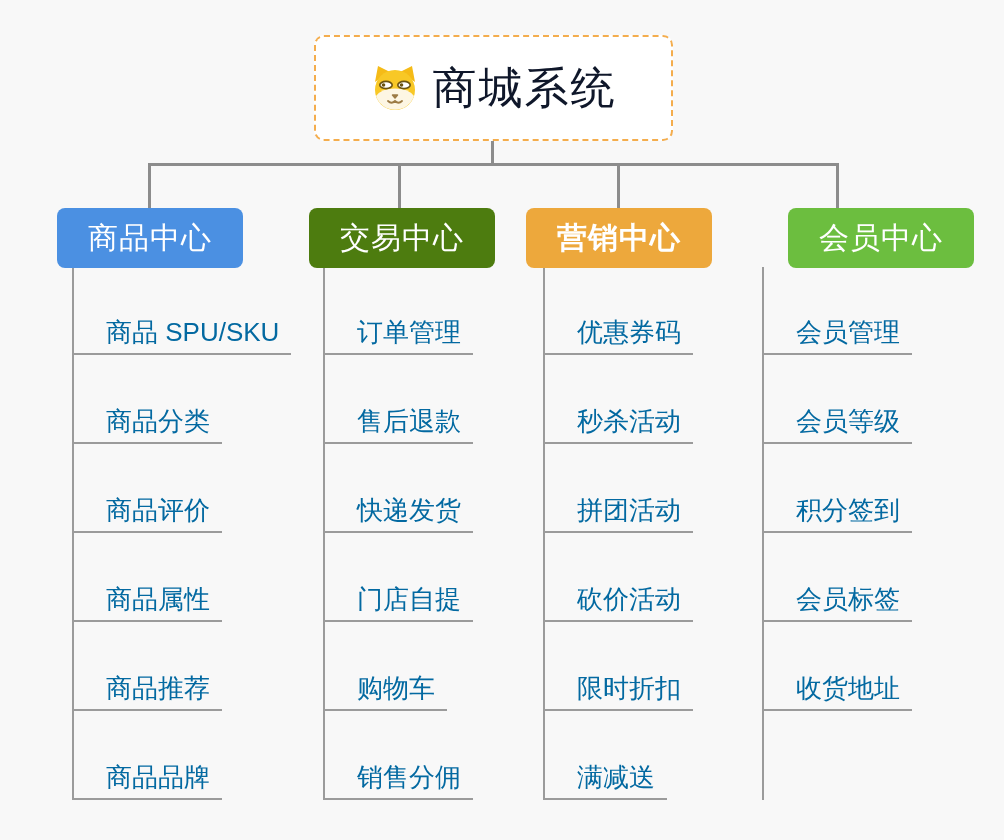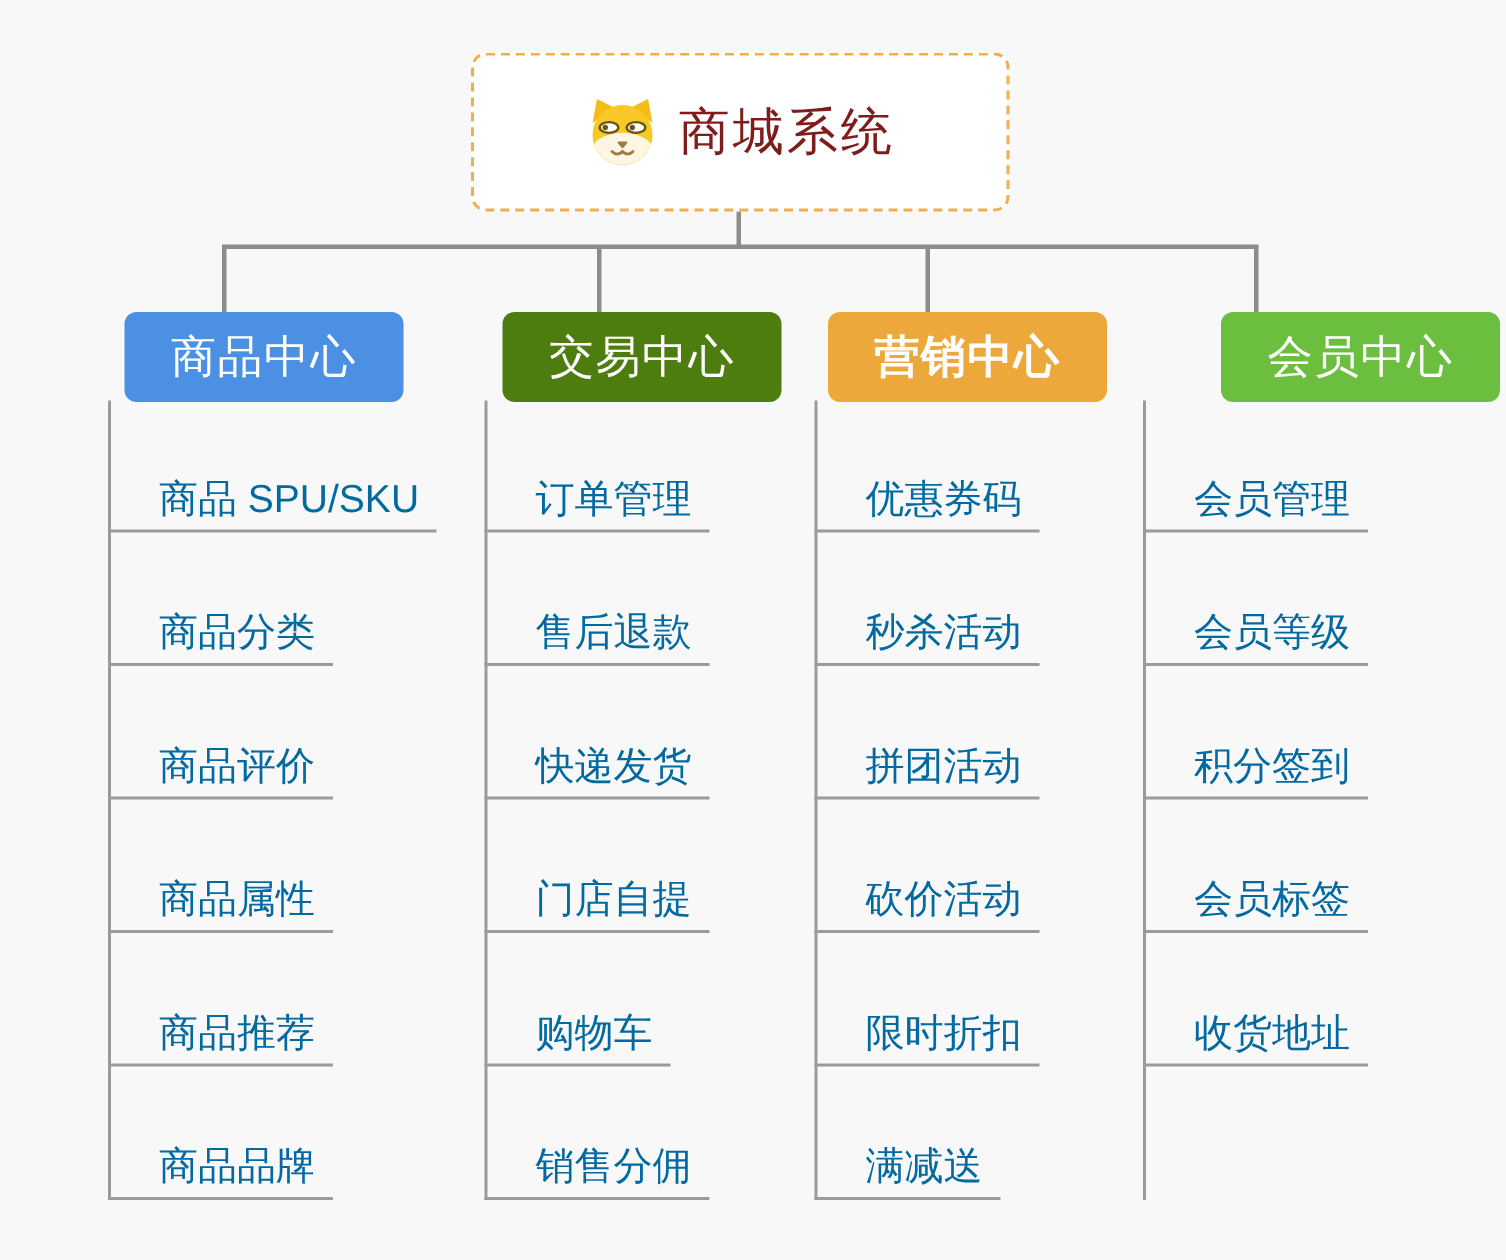--- a/index.html
+++ b/index.html
@@ -19,40 +19,39 @@
     width:359px;height:106px;
     box-sizing:border-box;
     background:#ffffff;
     border:2px dashed #f4ad4d;
     border-radius:10px;
     display:flex;align-items:center;justify-content:center;
     gap:14px;
     cursor:pointer;
   }
   .root-title{
-    font-size:34px;
-    color:#7f1d1d;
+    font-size:44px;
+    color:#0f172a;
     letter-spacing:2px;
     white-space:nowrap;
   }
   .root-icon{width:48px;height:46px;flex:0 0 auto;}
   
   .line{position:absolute;background:#8c8c8c;}
   
   .branch-box{
     position:absolute;top:208px;
     width:186px;height:60px;
     border-radius:8px;
     display:flex;align-items:center;justify-content:center;
     color:#ffffff;
     font-size:30px;
     letter-spacing:1px;
     cursor:pointer;
     white-space:nowrap;
-    margin-left:26px;
   }
   
   .item-col{
     position:absolute;top:266px;
     display:flex;flex-direction:column;align-items:flex-start;
   }
   .leaf-item{
     box-sizing:border-box;
     height:89px;
     width:max-content;

